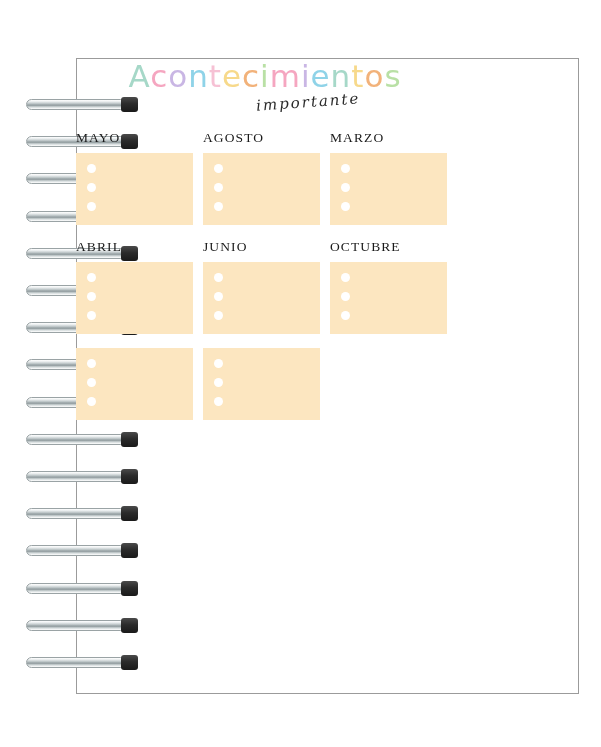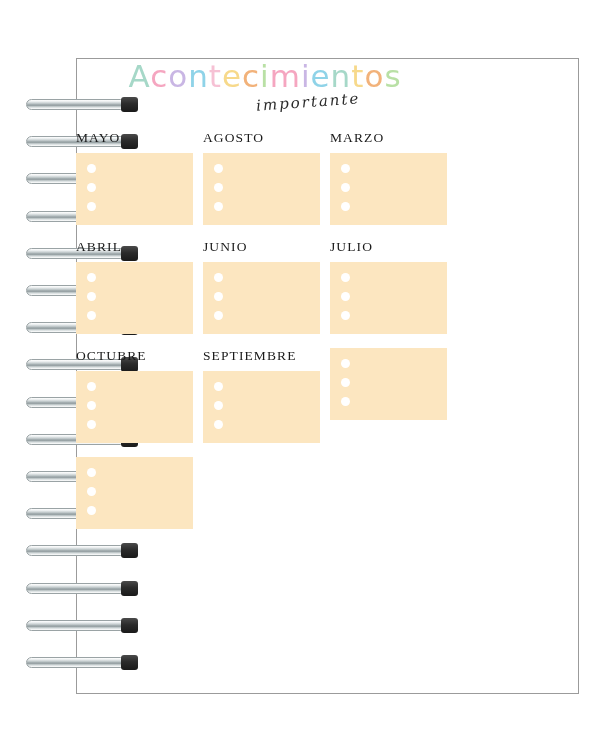--- a/index.html
+++ b/index.html
@@ -262,50 +262,30 @@
       <div class="month-label">JUNIO</div>
       <div class="month-box" style="background: rgb(252, 230, 192);">
         <div class="bullets">
           <div class="bullet" style="background: rgb(255, 255, 255);"></div>
           <div class="bullet" style="background: rgb(255, 255, 255);"></div>
           <div class="bullet" style="background: rgb(255, 255, 255);"></div>
         </div>
       </div>
     </div>
     <div class="month-cell">
-      <div class="month-label">JULIO</div>
-      <div class="month-box" style="background: rgb(252, 230, 192);">
-        <div class="bullets">
-          <div class="bullet" style="background: rgb(255, 255, 255);"></div>
-          <div class="bullet" style="background: rgb(255, 255, 255);"></div>
-          <div class="bullet" style="background: rgb(255, 255, 255);"></div>
-        </div>
-      </div>
-    </div>
-    <div class="month-cell">
       <div class="month-label">OCTUBRE</div>
       <div class="month-box" style="background: rgb(252, 230, 192);">
         <div class="bullets">
           <div class="bullet" style="background: rgb(255, 255, 255);"></div>
           <div class="bullet" style="background: rgb(255, 255, 255);"></div>
           <div class="bullet" style="background: rgb(255, 255, 255);"></div>
         </div>
       </div>
     </div>
     <div class="month-cell">
-      <div class="month-label">SEPTIEMBRE</div>
-      <div class="month-box" style="background: rgb(252, 230, 192);">
-        <div class="bullets">
-          <div class="bullet" style="background: rgb(255, 255, 255);"></div>
-          <div class="bullet" style="background: rgb(255, 255, 255);"></div>
-          <div class="bullet" style="background: rgb(255, 255, 255);"></div>
-        </div>
-      </div>
-    </div>
-    <div class="month-cell">
       <div class="month-box" style="background: rgb(252, 230, 192);">
         <div class="bullets">
           <div class="bullet" style="background: rgb(255, 255, 255);"></div>
           <div class="bullet" style="background: rgb(255, 255, 255);"></div>
           <div class="bullet" style="background: rgb(255, 255, 255);"></div>
         </div>
       </div>
     </div>
     <div class="month-cell">
       <div class="month-box" style="background: rgb(252, 230, 192);">

